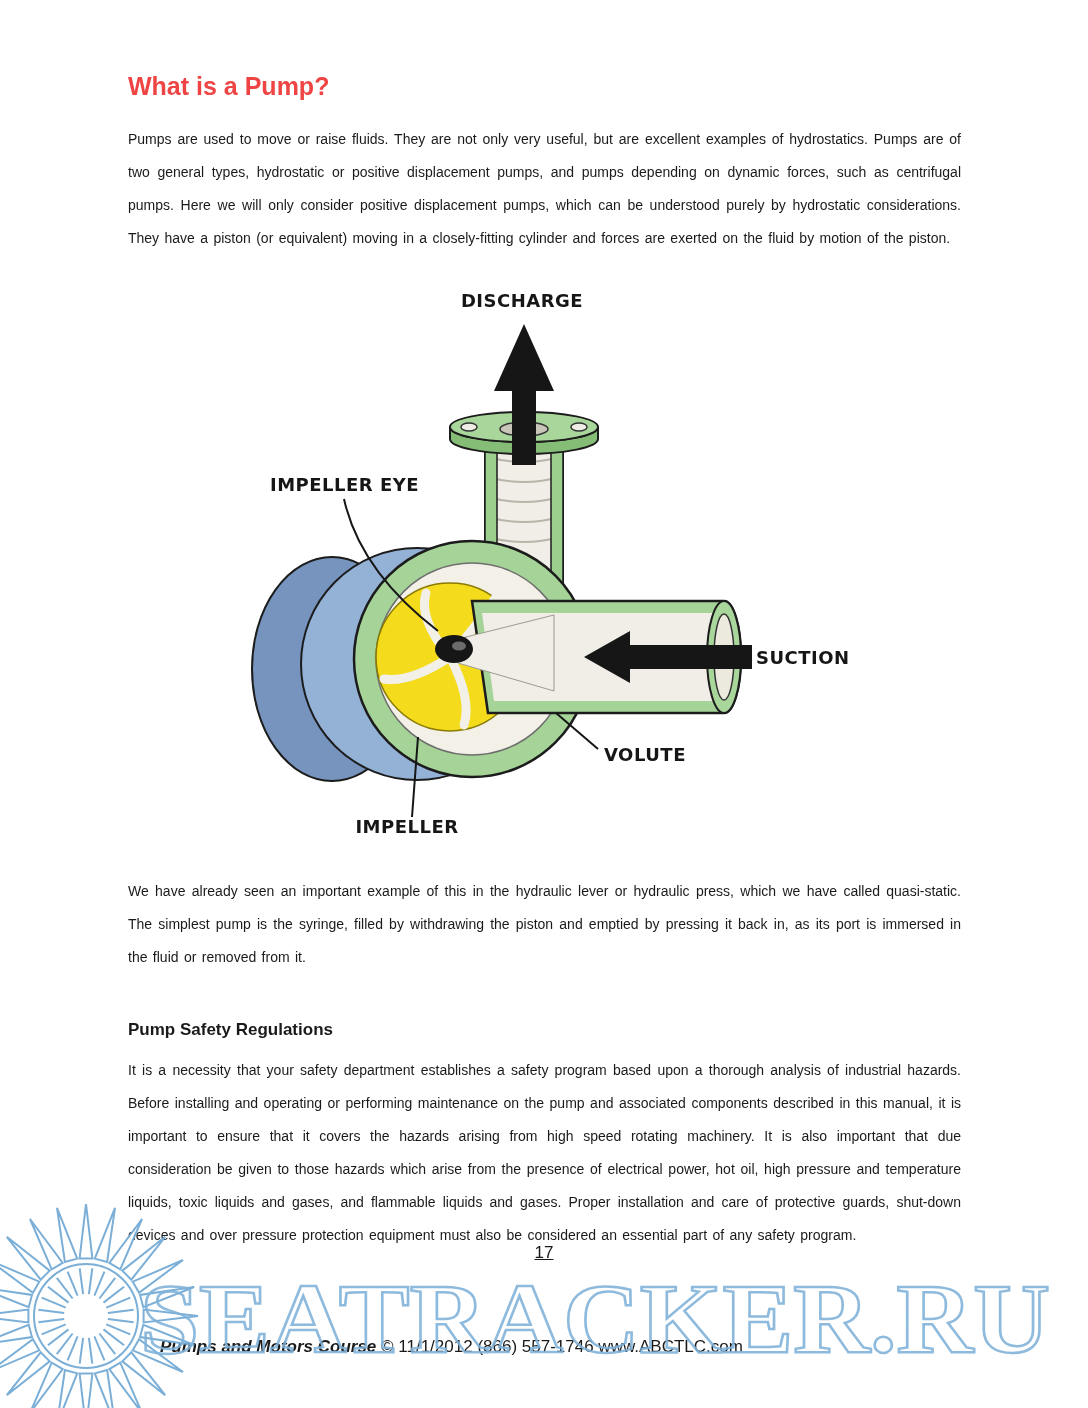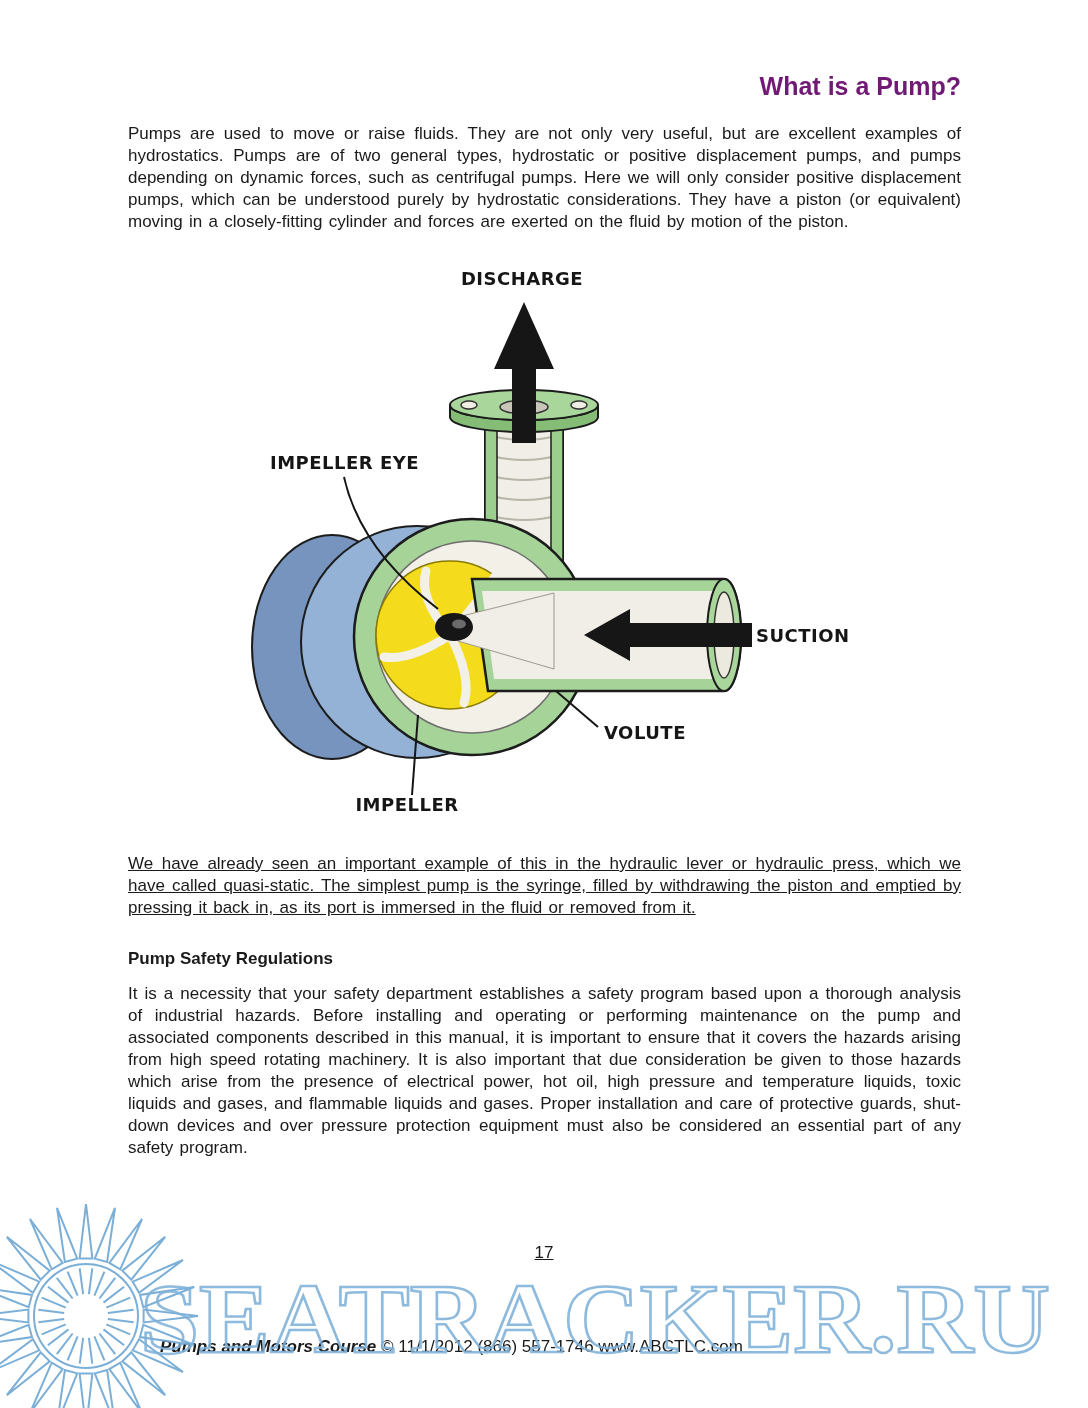--- a/index.html
+++ b/index.html
@@ -13,32 +13,31 @@
     color:#1a1a1a;
   }
   .content {
     position:absolute;
     left:128px; right:127px; top:0;
   }
   .doc-title {
     margin-top:72px;
     font-size:25px;
     font-weight:bold;
-    color:#701a75;
-    text-align:right;
+    color:#ef4444;
   }
   .para {
     margin-top:22px;
-    font-size:17px;
-    line-height:22px;
+    font-size:14px;
+    line-height:33px;
     text-align:justify;
     word-spacing:1.5px;
   }
   .safety-heading {
-    margin-top:30px;
+    margin-top:46px;
     font-size:17px;
     font-weight:bold;
   }
   .safety-para { margin-top:14px; }
   .diagram-wrap {
     margin-top:24px;
     margin-left:104px;
     width:622px;
   }
   .diag-label {
@@ -151,21 +150,21 @@
         <path d="M 180 538 L 186 458" fill="none" stroke="#161616" stroke-width="2"></path>
 
         <text class="diag-label" x="290" y="28" text-anchor="middle">DISCHARGE</text>
         <text class="diag-label" x="38" y="212" text-anchor="start">IMPELLER EYE</text>
         <text class="diag-label" x="524" y="385" text-anchor="start">SUCTION</text>
         <text class="diag-label" x="372" y="482" text-anchor="start">VOLUTE</text>
         <text class="diag-label" x="175" y="554" text-anchor="middle">IMPELLER</text>
       </svg>
     </div>
 
-    <p class="para" style="margin-top:32px;text-decoration:underline;">We have already seen an important example of this in the hydraulic lever or hydraulic press, which we have called quasi-static. The simplest pump is the syringe, filled by withdrawing the piston and emptied by pressing it back in, as its port is immersed in the fluid or removed from it.</p>
+    <p class="para" style="margin-top:32px;">We have already seen an important example of this in the hydraulic lever or hydraulic press, which we have called quasi-static. The simplest pump is the syringe, filled by withdrawing the piston and emptied by pressing it back in, as its port is immersed in the fluid or removed from it.</p>
 
     <h2 class="safety-heading">Pump Safety Regulations</h2>
     <p class="para safety-para">It is a necessity that your safety department establishes a safety program based upon a thorough analysis of industrial hazards. Before installing and operating or performing maintenance on the pump and associated components described in this manual, it is important to ensure that it covers the hazards arising from high speed rotating machinery. It is also important that due consideration be given to those hazards which arise from the presence of electrical power, hot oil, high pressure and temperature liquids, toxic liquids and gases, and flammable liquids and gases. Proper installation and care of protective guards, shut-down devices and over pressure protection equipment must also be considered an essential part of any safety program.</p>
 
   </div>
 
   <div class="page-number">17</div>
 
   <div class="footer">
     <span class="course">Pumps and Motors Course</span>

